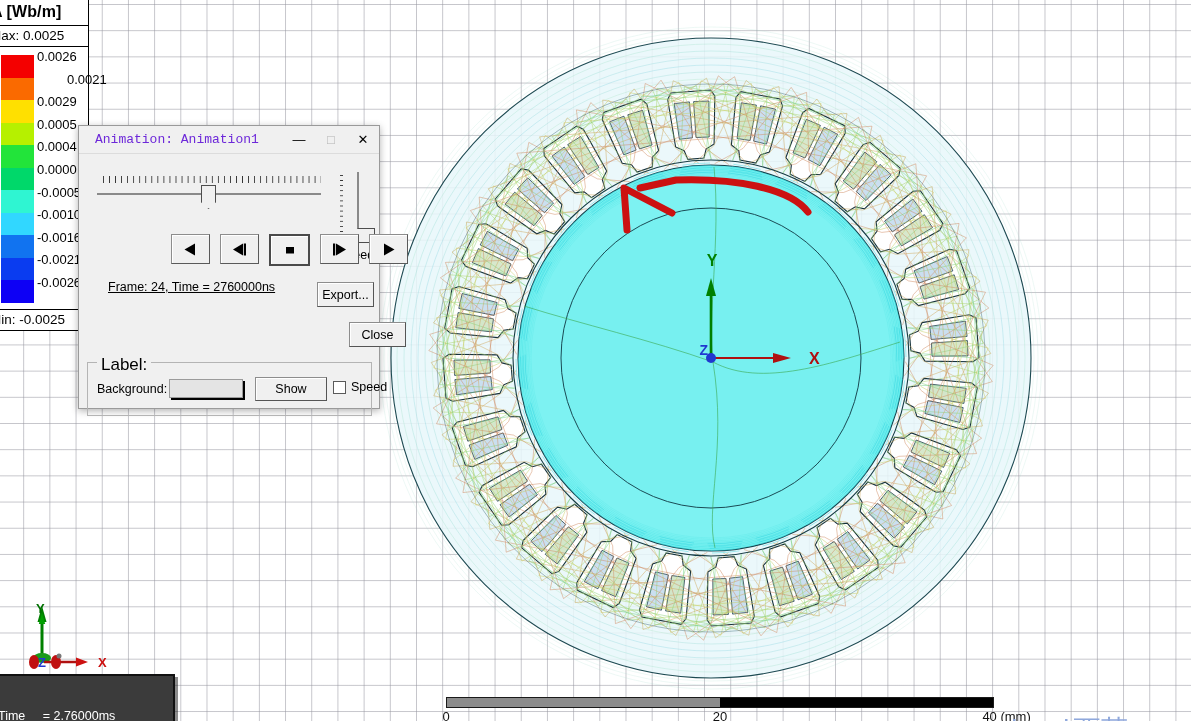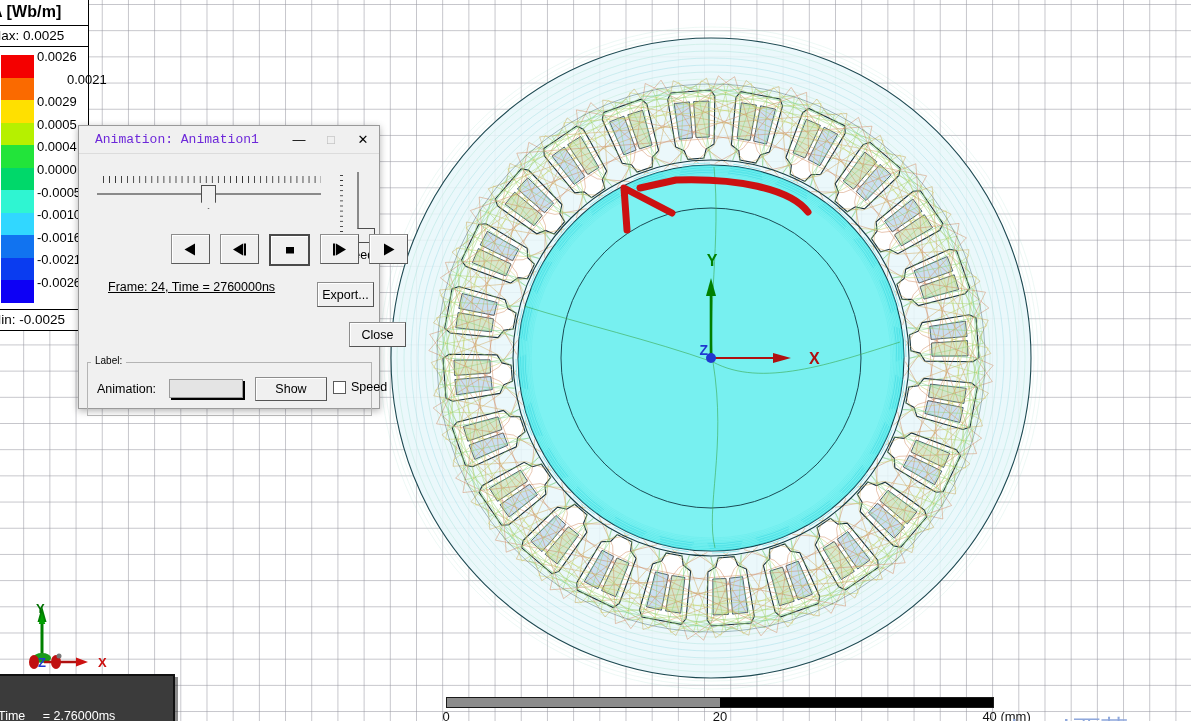--- a/index.html
+++ b/index.html
@@ -120,21 +120,21 @@
     font-size:12.5px;cursor:default;
   }
   #btn-export{left:238px;top:128px;}
   #btn-close{left:238px;top:168px;margin-left:32px;}
 
   .grp{
     position:absolute;left:8px;top:208px;width:283px;height:52px;
     border:1px solid #b4b4b4;
   }
   .grp>.gtitle{
-    position:absolute;left:3px;top:-8px;background:#f0f0f0;padding:0 4px;font-size:10px;
+    position:absolute;left:9px;top:-8px;background:#f0f0f0;padding:0 4px;font-size:17px;
   }
   .grp .bglbl{position:absolute;left:9px;top:19px;font-size:12.5px;}
   .grp .swatch{
     position:absolute;left:81px;top:16px;width:72px;height:17px;
     background:#e4e4e4;border:1px solid #9b9b9b;
     box-shadow:2px 2px 0 #000;
   }
   .grp .fontbtn{
     position:absolute;left:167px;top:14px;width:70px;height:22px;
     background:#f0f0f0;border:1px solid #8d8d8d;
@@ -665,21 +665,21 @@
       </div>
     </div>
 
     <div class="frameinfo">Frame: 24, Time = 2760000ns</div>
 
     <div class="sbtn" id="btn-export">Export...</div>
     <div class="sbtn" id="btn-close">Close</div>
 
     <div class="grp">
       <span class="gtitle">Label:</span>
-      <span class="bglbl">Animation:</span>
+      <span class="bglbl">Background:</span>
       <div class="swatch"></div>
       <div class="fontbtn">Show</div>
       <div class="showwrap">
         <span class="cbox"></span>
         <span>Speed</span>
       </div>
     </div>
 
   </div>
 </div>

